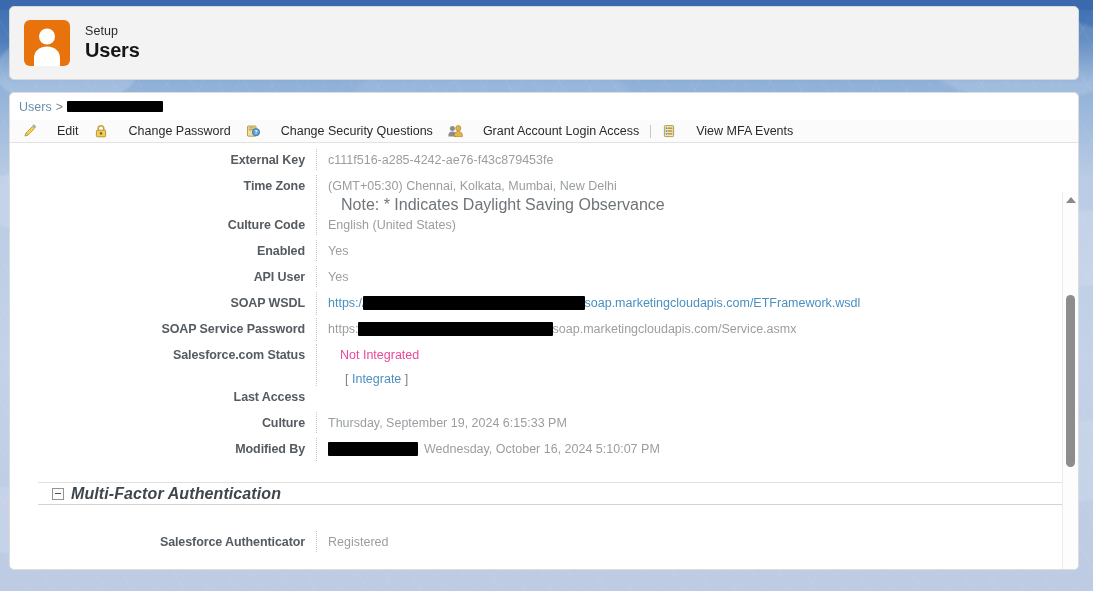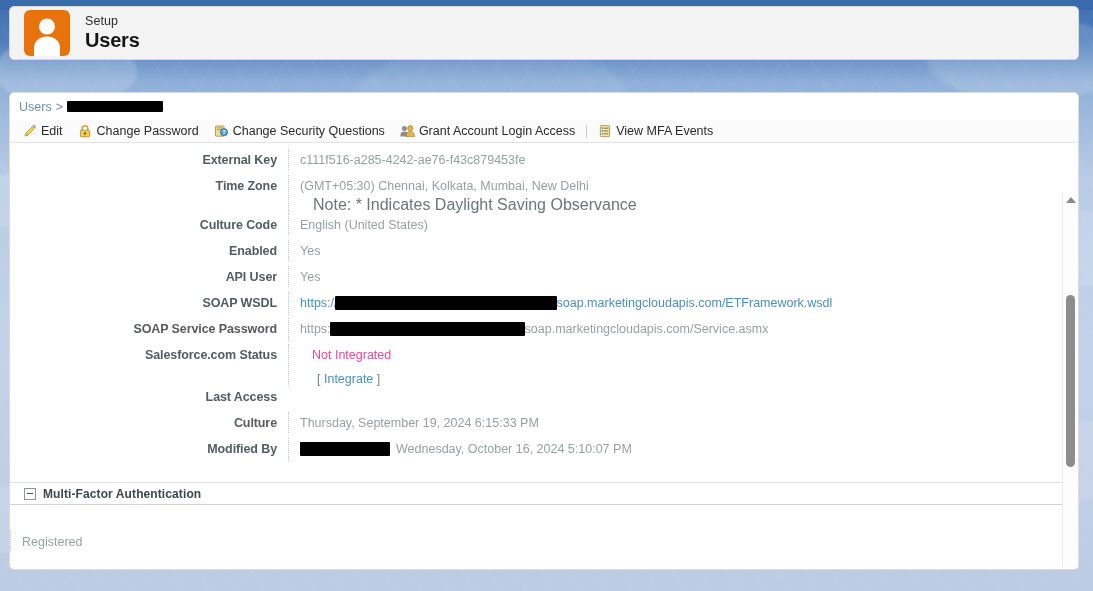--- a/index.html
+++ b/index.html
@@ -44,21 +44,21 @@
     height: 10px;
     background: #3a6aad;
   }
 
   
   #setup-header {
     position: absolute;
     left: 9px;
     top: 6px;
     width: 1070px;
-    height: 54px;
+    height: 74px;
     background: #f3f3f3;
     border: 1px solid #d8d8d8;
     border-radius: 5px;
     box-sizing: border-box;
     display: flex;
     align-items: center;
   }
   #app-icon {
     width: 46px;
     height: 46px;
@@ -132,40 +132,42 @@
     background: #fbfbfb;
   }
   .tb-item {
     display: flex;
     align-items: center;
     font-size: 12.5px;
     color: #2a2a2a;
     margin-right: 15px;
     white-space: nowrap;
     cursor: pointer;
+    gap: 16px;
   }
   .tb-item .tb-ico {
     width: 15px; height: 15px;
     margin-right: 4px;
     display: inline-flex;
     align-items: center;
     justify-content: center;
     flex: none;
   }
   .tb-sep {
     width: 1px;
     height: 13px;
     background: #c8c8c8;
     margin: 0 10px 0 -4px;
   }
 
   
   #detail-scroll {
     position: relative;
     height: 427px;
+    padding-left: 28px;
   }
   #detail-inner { padding-top: 6px; }
 
   .frow {
     display: flex;
     align-items: flex-start;
     min-height: 26px;
   }
   .flabel {
     width: 278px;
@@ -225,24 +227,25 @@
     cursor: pointer;
   }
   #mfa-toggle:before {
     content: "";
     position: absolute;
     left: 2px; right: 2px; top: 4px;
     height: 1px;
     background: #4a4f54;
   }
   #mfa-title {
-    font-size: 12px;
+    font-size: 16px;
     font-weight: bold;
     color: #3f464c;
     letter-spacing: 0.1px;
+    font-style: italic;
   }
   #mfa-body { padding-top: 26px; }
   #mfa-body .flabel { width: 278px; }
 
   
   #scrollbar {
     position: absolute;
     right: 0;
     top: 49px;
     width: 16px;
@@ -445,20 +448,21 @@
         </div>
       </div>
 
       <div id="mfa-section">
         <div id="mfa-header">
           <span id="mfa-toggle"></span>
           <span id="mfa-title">Multi-Factor Authentication</span>
         </div>
         <div id="mfa-body">
           <div class="frow">
+            <div class="flabel">Salesforce Authenticator</div>
             <div class="fval">Registered</div>
           </div>
         </div>
       </div>
 
     </div>
 
     <div id="scrollbar">
       <div class="sb-arrow" id="sb-up">
         <span class="sb-tri"></span>

